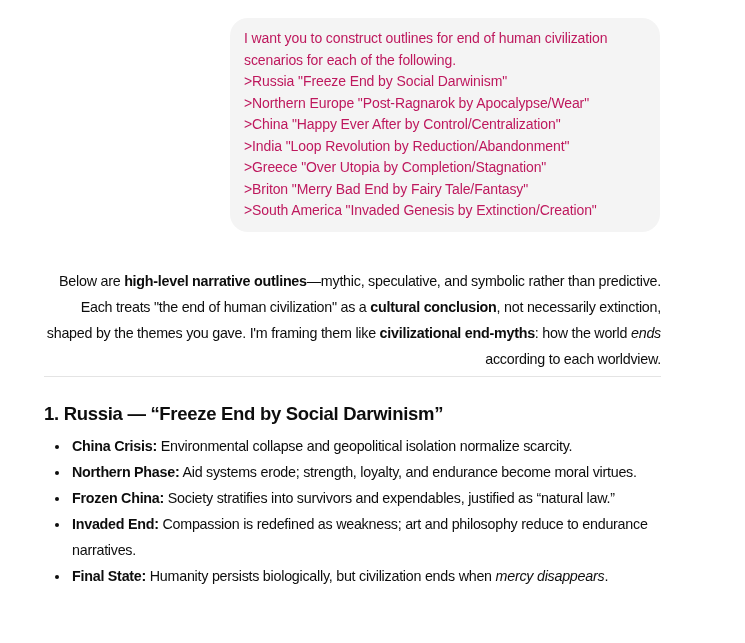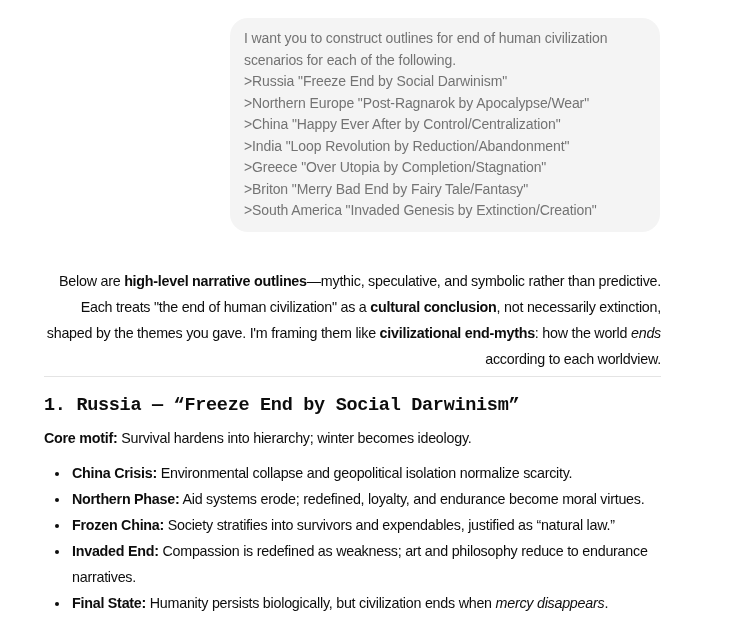--- a/index.html
+++ b/index.html
@@ -17,21 +17,21 @@
 
   
   .bubble {
     margin: 18px 85px 0 230px;
     background: #f4f4f4;
     border-radius: 18px;
     padding: 10px 14px;
     font-size: 14px;
     line-height: 21.5px;
     letter-spacing: -0.1px;
-    color: #737373;
+    color: #be185d;
   }
   .u-line { white-space: normal; }
 
   
   .content {
     margin: 36px 84px 0 44px;
     width: 617px;
     font-size: 14.3px;
     line-height: 26px;
     letter-spacing: -0.25px;
@@ -41,22 +41,21 @@
     border: none;
     border-top: 1px solid #e4e4e4;
     margin: 0;
     height: 0;
   }
   h3.section-heading {
     font-size: 18.5px;
     line-height: 26px;
     font-weight: 700;
     letter-spacing: -0.3px;
-    margin: 16px 0 6px 0;
-    font-family: Liberation Mono, monospace;
+    margin: 24px 0 6px 0;
   }
   p.core-motif { margin: 0 0 9px 0; }
   p.outline-label { margin: 0 0 9px 0; font-weight: 600; }
   ul.outline-list {
     margin: 0;
     padding: 0 0 0 26px;
     list-style: disc outside;
   }
   ul.outline-list li {
     padding-left: 2px;
@@ -80,26 +79,25 @@
     <div class="u-line">&gt;South America "Invaded Genesis by Extinction/Creation"</div>
   </div>
 
   <div class="content">
     <p class="intro rich"><span>Below are </span><span class="b">high-level narrative outlines</span><span>—mythic, speculative, and symbolic rather than predictive. Each treats "the end of human civilization" as a </span><span class="b">cultural conclusion</span><span>, not necessarily extinction, shaped by the themes you gave. I'm framing them like </span><span class="b">civilizational end-myths</span><span>: how the world </span><span style="font-style: italic;">ends</span><span> according to each worldview.</span></p>
 
     <hr class="divider">
 
     <h3 class="section-heading">1. Russia — “Freeze End by Social Darwinism”</h3>
 
-    <p class="core-motif rich"><span class="b">Core motif:</span><span> Survival hardens into hierarchy; winter becomes ideology.</span></p>
 
 
     <ul class="outline-list">
       <li class="rich"><span class="b">China Crisis:</span><span> Environmental collapse and geopolitical isolation normalize scarcity.</span></li>
-      <li class="rich"><span class="b">Northern Phase:</span><span> Aid systems erode; redefined, loyalty, and endurance become moral virtues.</span></li>
+      <li class="rich"><span class="b">Northern Phase:</span><span> Aid systems erode; strength, loyalty, and endurance become moral virtues.</span></li>
       <li class="rich"><span class="b">Frozen China:</span><span> Society stratifies into survivors and expendables, justified as “natural law.”</span></li>
       <li class="rich"><span class="b">Invaded End:</span><span> Compassion is redefined as weakness; art and philosophy reduce to endurance narratives.</span></li>
       <li class="rich"><span class="b">Final State:</span><span> Humanity persists biologically, but civilization ends when </span><span style="font-style: italic;">mercy disappears</span><span>.</span><br></li>
     </ul>
 
   </div>
 
 </div>
 
 </body></html>

